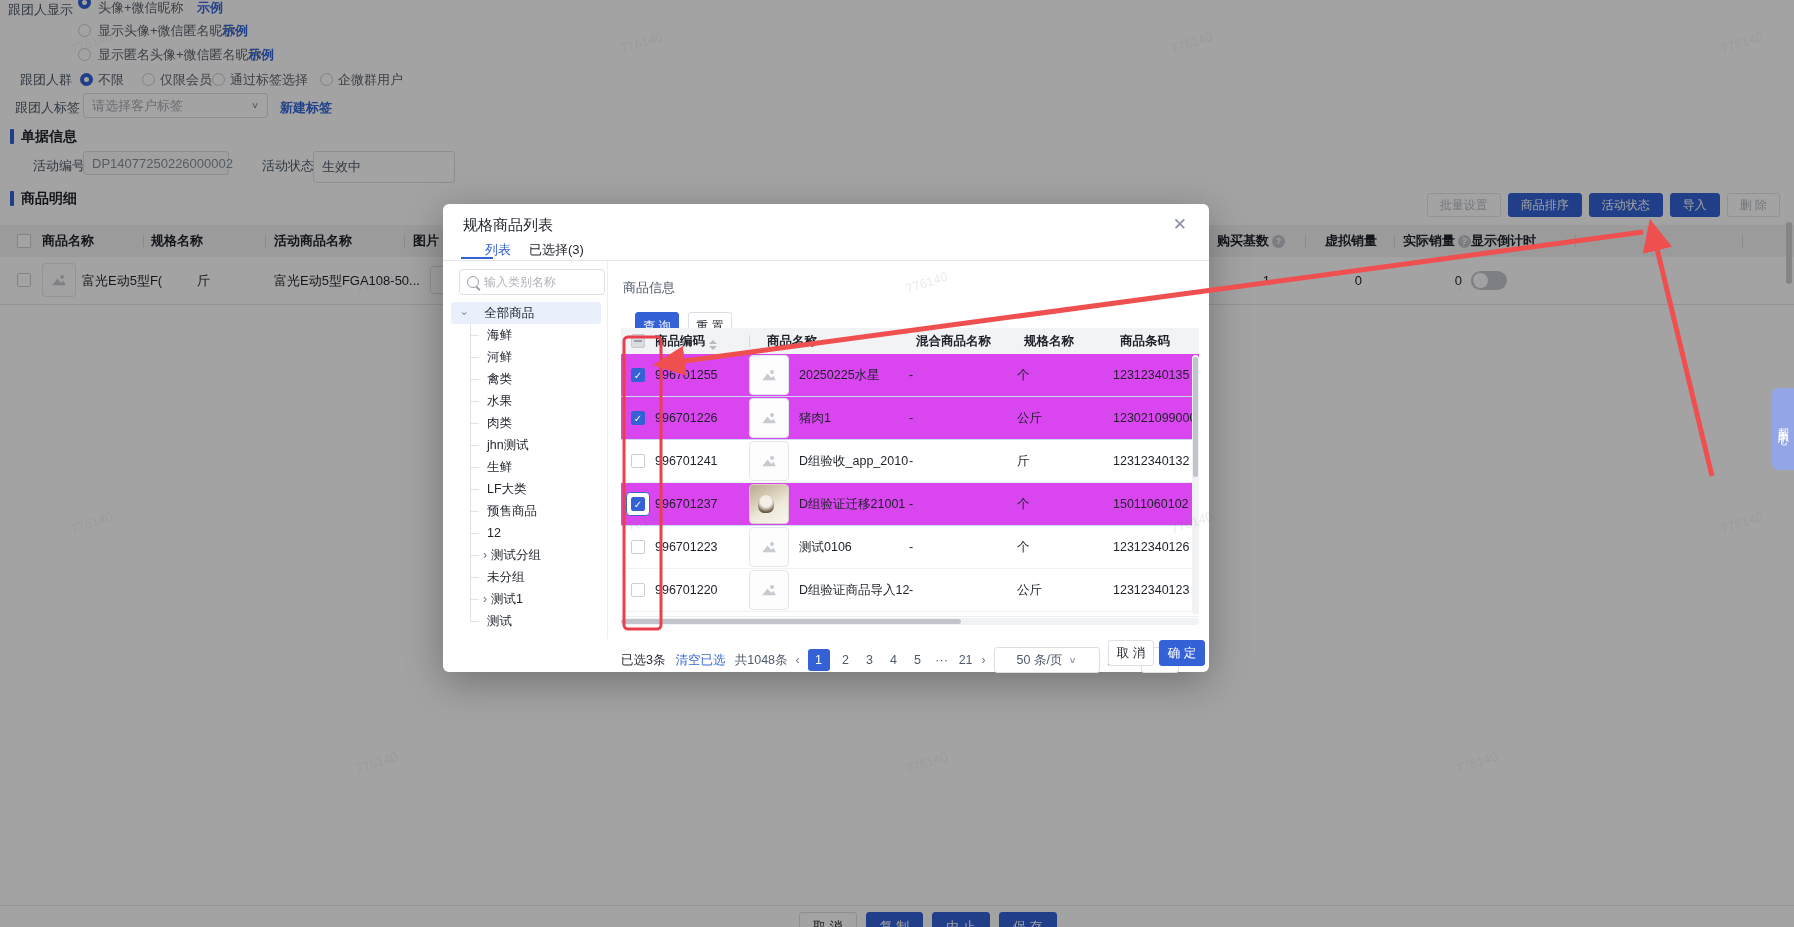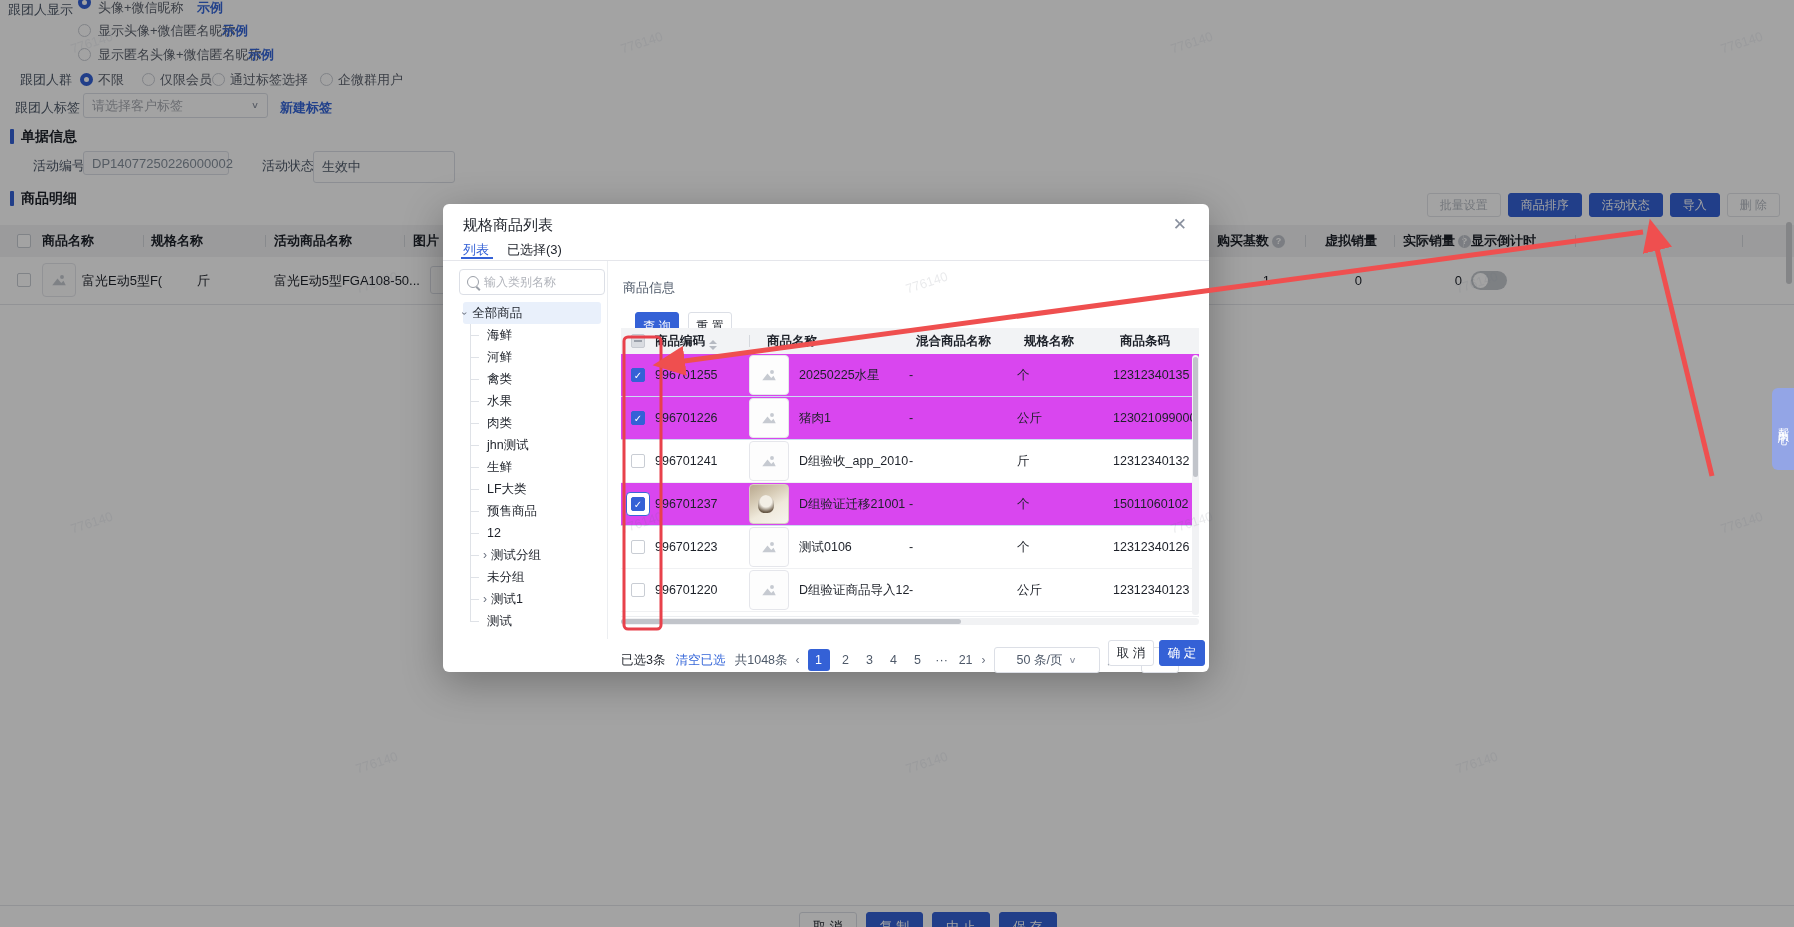--- a/index.html
+++ b/index.html
@@ -43,31 +43,31 @@
   
   .dim{position:absolute;inset:0;background:rgba(0,0,0,0.36);z-index:10;}
   .help-tab{position:absolute;right:0;top:388px;width:22px;height:82px;background:#93a5e6;border-radius:6px 0 0 6px;
     z-index:12;color:#fff;font-size:11px;display:flex;flex-direction:column;align-items:center;justify-content:center;
     line-height:13px;cursor:pointer;}
   
   .modal{position:absolute;left:443px;top:204px;width:766px;height:468px;background:#fff;border-radius:6px;
     box-shadow:0 10px 40px rgba(0,0,0,.3);z-index:20;}
   .m-title{position:absolute;left:20px;top:12px;font-size:15px;color:#1d2129;}
   .m-close{position:absolute;right:22px;top:10px;font-size:17px;color:#8a919f;cursor:pointer;}
-  .m-tab{position:absolute;top:37px;font-size:13px;cursor:pointer;}
+  .m-tab{position:absolute;top:37px;font-size:13px;cursor:pointer;margin-left:22px;}
   .m-tab.active{color:#3461d6;}
   .m-underline{position:absolute;left:18px;top:53px;width:32px;height:2px;background:#3461d6;}
   .m-div{position:absolute;left:0;top:56px;width:766px;height:1px;background:#e5e6eb;}
   .m-vdiv{position:absolute;left:164px;top:57px;width:1px;height:378px;background:#eceef1;}
   .catsearch{position:absolute;left:16px;top:65px;width:146px;height:26px;border:1px solid #dcdfe6;border-radius:4px;
     display:flex;align-items:center;padding:0 7px;box-sizing:border-box;color:#b0b3ba;font-size:12px;gap:5px;background:#fff;}
   .mag{width:10px;height:10px;border:1.5px solid #9ba0a8;border-radius:50%;position:relative;flex:none;}
   .mag::after{content:"";position:absolute;left:9px;top:9px;width:5px;height:1.5px;background:#9ba0a8;transform:rotate(45deg);transform-origin:0 0;}
   .tree{position:absolute;left:8px;top:98px;width:150px;font-size:12.5px;}
-  .tree-root{height:22px;display:flex;align-items:center;background:#e9f0fb;border-radius:3px;gap:6px;cursor:pointer;margin-left:12px;}
+  .tree-root{height:22px;display:flex;align-items:center;background:#e9f0fb;border-radius:3px;padding-left:12px;gap:18px;cursor:pointer;}
   .tree-root .rcaret{color:#6b7280;font-size:10px;transform:rotate(90deg);display:inline-block;}
   .tree-kids{position:relative;margin-left:19px;}
   .tree-kids::before{content:"";position:absolute;left:0;top:0;bottom:11px;width:1px;background:#dfe2e7;}
   .tree-item{height:22px;display:flex;align-items:center;cursor:pointer;position:relative;padding-left:17px;}
   .tree-item .tick{position:absolute;left:0;top:11px;width:9px;height:1px;background:#dfe2e7;}
   .tree-item .tcaret{color:#6b7280;font-size:12px;margin-right:4px;margin-left:-4px;}
   
   .m-label{position:absolute;left:180px;top:70px;font-size:13px;color:#4e5969;line-height:28px;}
   .m-input{position:absolute;left:240px;top:70px;width:250px;height:28px;border:1px solid #dcdfe6;border-radius:4px;
     display:flex;align-items:center;padding:0 9px;box-sizing:border-box;color:#b0b3ba;font-size:12px;background:#fff;overflow:hidden;white-space:nowrap;}

